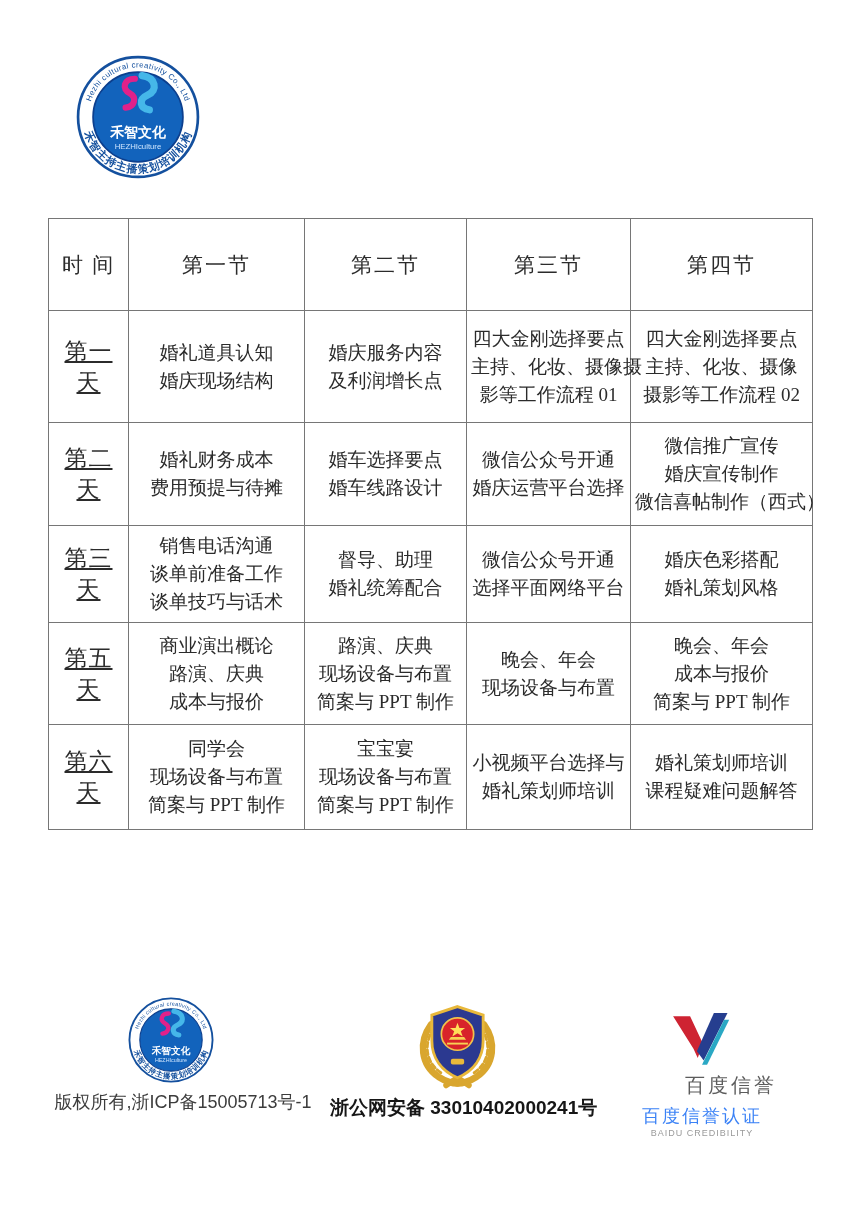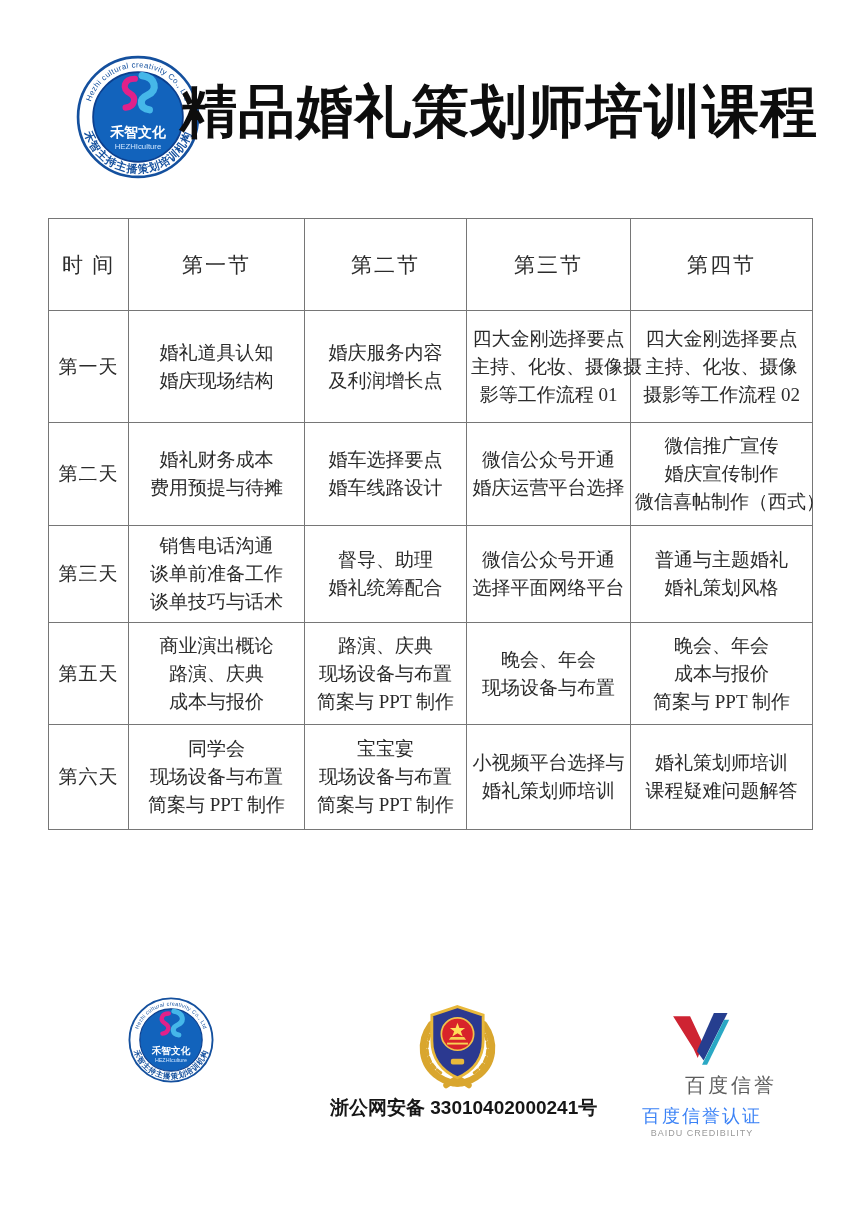--- a/index.html
+++ b/index.html
@@ -28,21 +28,21 @@
     padding:2px 4px; font-weight:normal; color:#2b2b2b;
   }
   table.course thead tr { height:92px; }
   table.course thead th { font-size:21px; letter-spacing:2px; }
   table.course tbody tr:nth-child(1){ height:112px; }
   table.course tbody tr:nth-child(2){ height:103px; }
   table.course tbody tr:nth-child(3){ height:97px;  }
   table.course tbody tr:nth-child(4){ height:102px; }
   table.course tbody tr:nth-child(5){ height:105px; }
   table.course tbody tr:nth-child(6){ height:104px; }
-  .day-cell { font-size:19px; letter-spacing:1px; }
+  .day-cell { font-size:23px; letter-spacing:1px;text-decoration:underline; }
   .course-cell { font-size:19px; }
   .course-cell .line { line-height:28px; white-space:nowrap; }
 
   
   .footer-logo { position:absolute; left:128px; top:997px; width:86px; height:86px; }
   .copyright {
     position:absolute; left:51px; top:1090px; width:264px; text-align:center;
     font-family:"Liberation Sans","DejaVu Sans",sans-serif;
     font-size:18px; color:#3c3c3c; white-space:nowrap;
   }
@@ -92,21 +92,20 @@
         <path d="M64 20 C77 22 80 34 69 39 C60 43 62 52 71 53" stroke="#45b7e9" stroke-width="7" fill="none" stroke-linecap="round"></path>
       </g>
       <text x="60" y="79" text-anchor="middle" font-size="13.5" font-weight="bold" fill="#ffffff">禾智文化</text>
       <text x="60" y="91" text-anchor="middle" font-size="7.5" fill="#cfe6ff" font-family="Liberation Sans, DejaVu Sans, sans-serif">HEZHIculture</text>
     </symbol>
   </svg>
 
   <svg class="header-logo" viewBox="0 0 120 120">
     <use href="#hezhi-logo-sym"></use>
   </svg>
-  <div class="page-title">精品婚礼策划师培训课程</div>
 
   <table class="course">
     <colgroup>
       <col style="width:80px">
         <col style="width:176px">
         <col style="width:162px">
       <col style="width:164px">
         <col style="width:182px">
     </colgroup>
     <thead>
@@ -169,21 +168,21 @@
           </td>
           <td class="course-cell">
             <div class="line">督导、助理</div>
             <div class="line">婚礼统筹配合</div>
           </td>
           <td class="course-cell">
             <div class="line">微信公众号开通</div>
             <div class="line">选择平面网络平台</div>
           </td>
           <td class="course-cell">
-            <div class="line">普通与主题婚礼</div>
+            <div class="line">婚庆色彩搭配</div>
             <div class="line">婚礼策划风格</div>
           </td>
         </tr>
         <tr>
           <th class="day-cell">第五天</th>
           <td class="course-cell">
             <div class="line">商业演出概论</div>
             <div class="line">路演、庆典</div>
             <div class="line">成本与报价</div>
           </td>
@@ -222,20 +221,21 @@
             <div class="line">婚礼策划师培训</div>
             <div class="line">课程疑难问题解答</div>
           </td>
         </tr>
       </tbody>
   </table>
 
   <svg class="footer-logo" viewBox="0 0 120 120">
     <use href="#hezhi-logo-sym"></use>
   </svg>
+  <div class="copyright">版权所有,浙ICP备15005713号-1</div>
 
   <svg class="police-badge" viewBox="0 0 100 100">
     <g stroke="#d9a62e" fill="none" stroke-linecap="round">
       <path d="M22 28 C9 46 11 70 30 83 C38 88 45 90 50 90" stroke-width="7"></path>
       <path d="M78 28 C91 46 89 70 70 83 C62 88 55 90 50 90" stroke-width="7"></path>
       <path d="M25 32 C14 48 16 68 33 79" stroke-width="3" stroke-dasharray="5 3"></path>
       <path d="M75 32 C86 48 84 68 67 79" stroke-width="3" stroke-dasharray="5 3"></path>
       <path d="M38 92 L50 84 L62 92" stroke-width="6"></path>
     </g>
     <path d="M50 9 L77 18 L77 45 C77 64 66 77 50 84 C34 77 23 64 23 45 L23 18 Z" fill="#2b3990" stroke="#e8b83a" stroke-width="3"></path>

